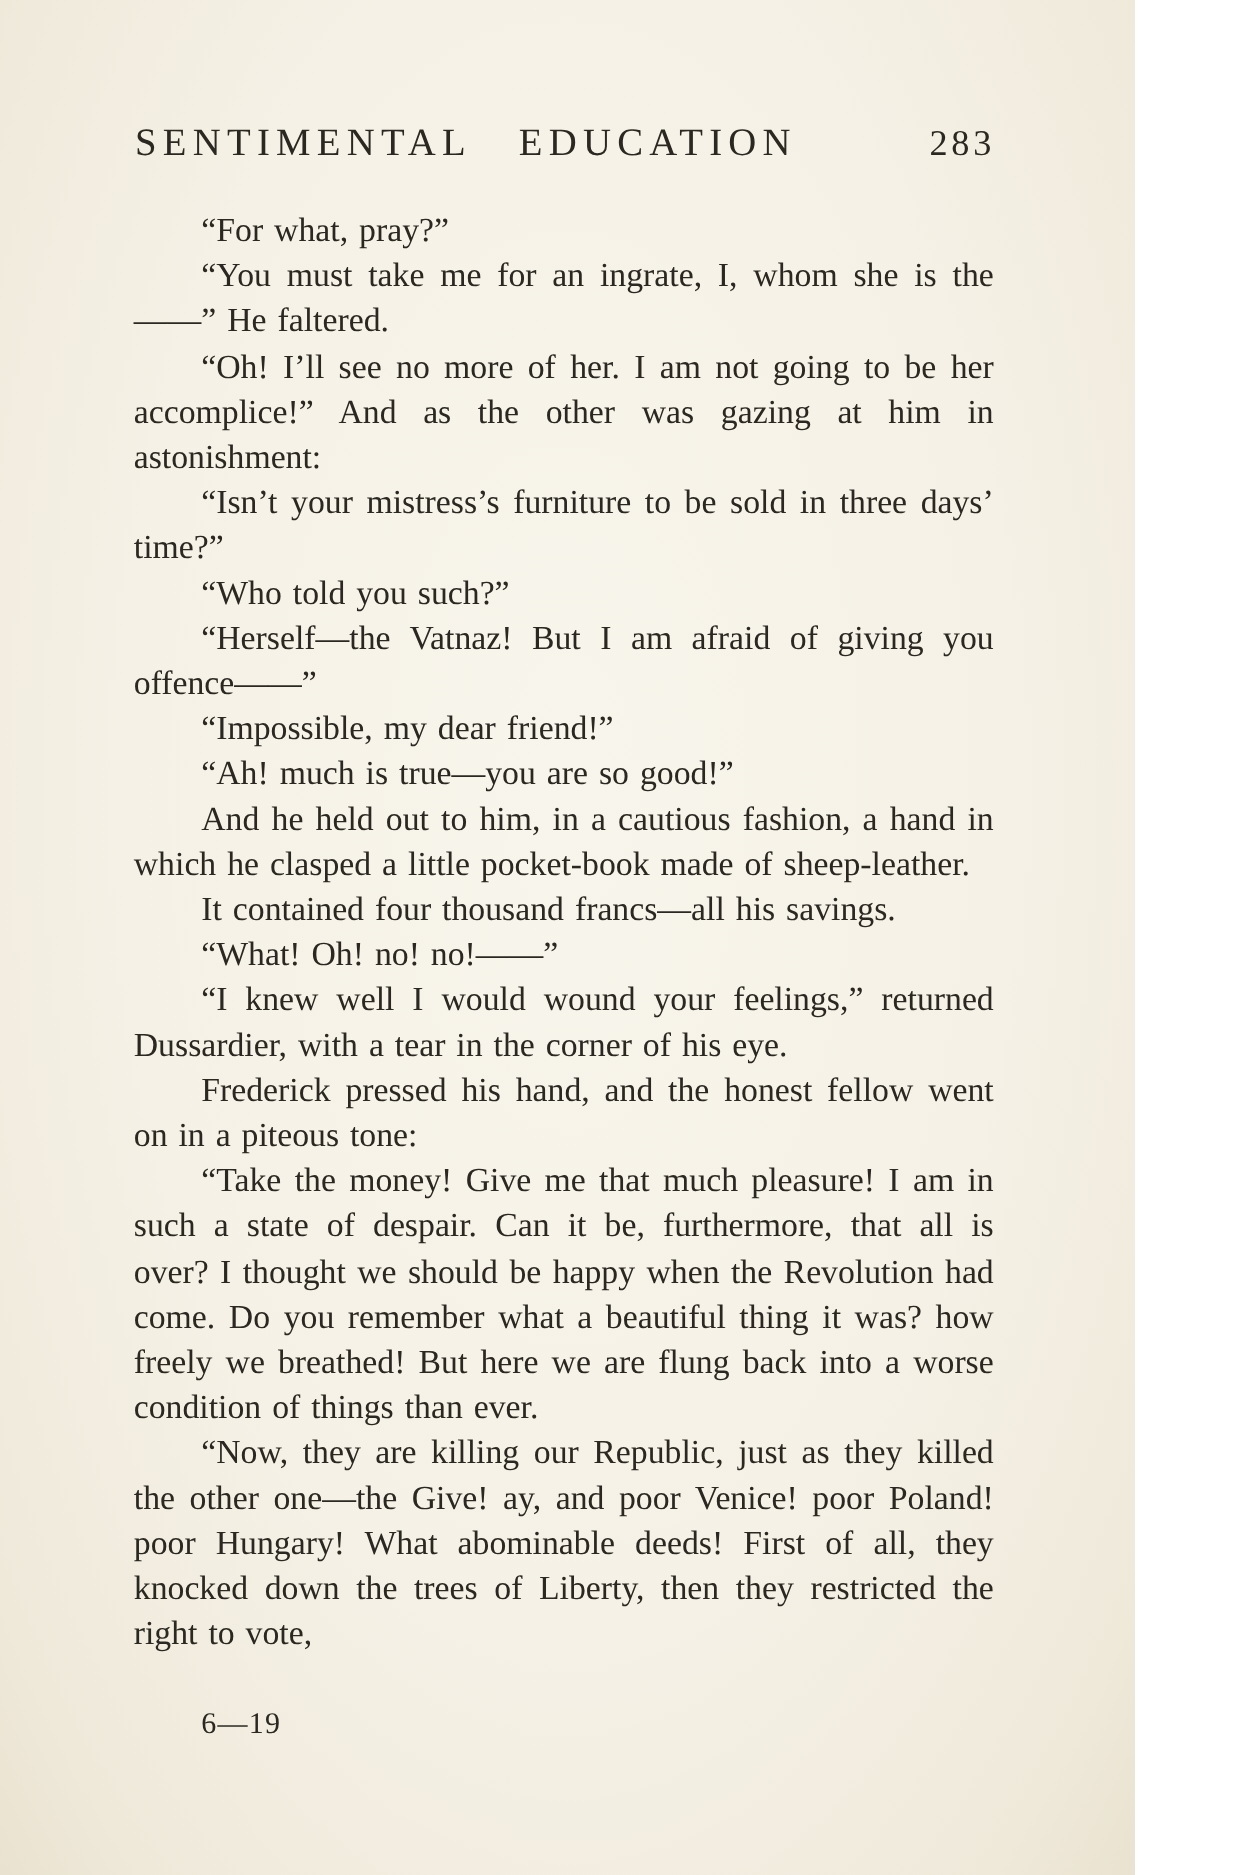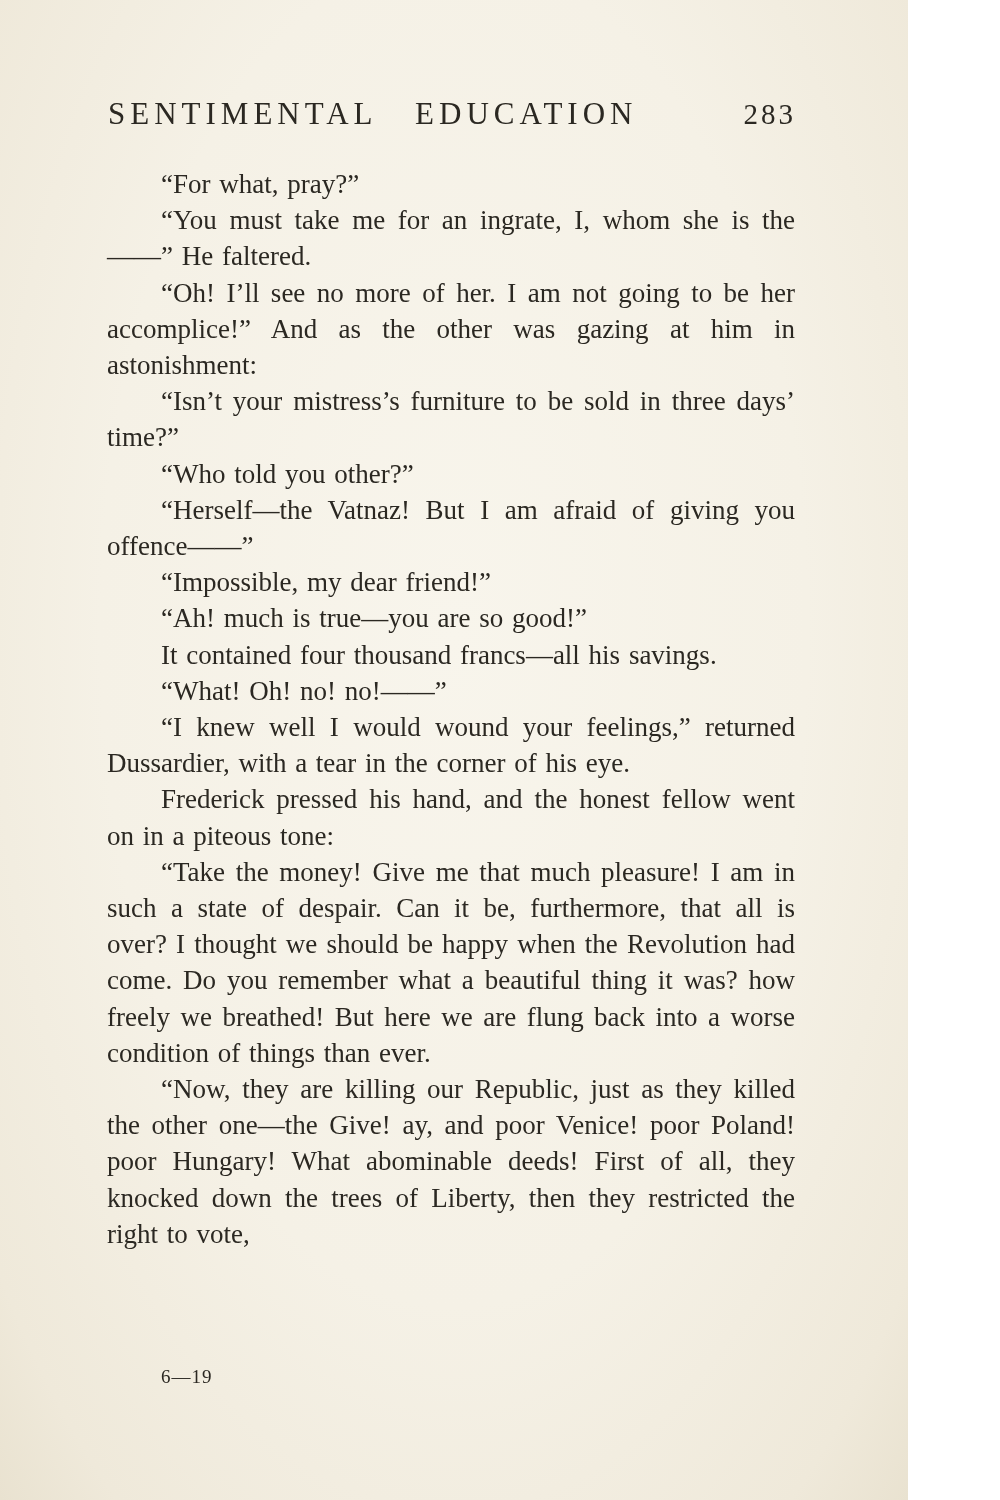--- a/index.html
+++ b/index.html
@@ -52,43 +52,44 @@
   }
   .text-block p {
     margin: 0;
     padding: 0;
     text-indent: 2.0em;
   }
   .signature-mark {
     position: absolute;
     left: 161px;
     top: 1366px;
-    font-size: 19px;
+    font-size: 24px;
     letter-spacing: 1px;
   }
 </style>
 </head>
 <body>
 
 <div class="page">
 
   <div class="running-header">
     <span class="running-title">SENTIMENTAL EDUCATION</span>
     <span class="page-number">283</span>
   </div>
 
   <div class="text-block">
     <p>“For what, pray?”</p>
     <p>“You must take me for an ingrate, I, whom she is the——”  He faltered.</p>
     <p>“Oh!  I’ll see no more of her.  I am not going to be her accomplice!”  And as the other was gazing at him in astonishment:</p>
     <p>“Isn’t your mistress’s furniture to be sold in three days’ time?”</p>
-    <p>“Who told you other?”</p>
+    <p>“Who told you such?”</p>
     <p>“Herself—the Vatnaz!  But I am afraid of giving you offence——”</p>
     <p>“Impossible, my dear friend!”</p>
     <p>“Ah! much is true—you are so good!”</p>
+    <p>And he held out to him, in a cautious fashion, a hand in which he clasped a little pocket-book made of sheep-leather.</p>
     <p>It contained four thousand francs—all his savings.</p>
     <p>“What!  Oh! no! no!——”</p>
     <p>“I knew well I would wound your feelings,” returned Dussardier, with a tear in the corner of his eye.</p>
     <p>Frederick pressed his hand, and the honest fellow went on in a piteous tone:</p>
     <p>“Take the money!  Give me that much pleasure!  I am in such a state of despair.  Can it be, furthermore, that all is over?  I thought we should be happy when the Revolution had come.  Do you remember what a beautiful thing it was? how freely we breathed!  But here we are flung back into a worse condition of things than ever.</p>
     <p>“Now, they are killing our Republic, just as they killed the other one—the Give! ay, and poor Venice! poor Poland! poor Hungary!  What abominable deeds!  First of all, they knocked down the trees of Liberty, then they restricted the right to vote,</p>
   </div>
 
   <div class="signature-mark">6—19</div>
 

